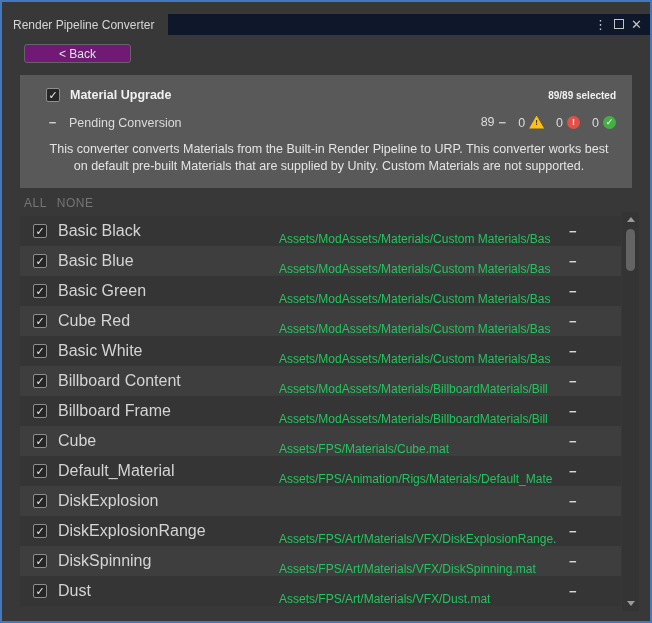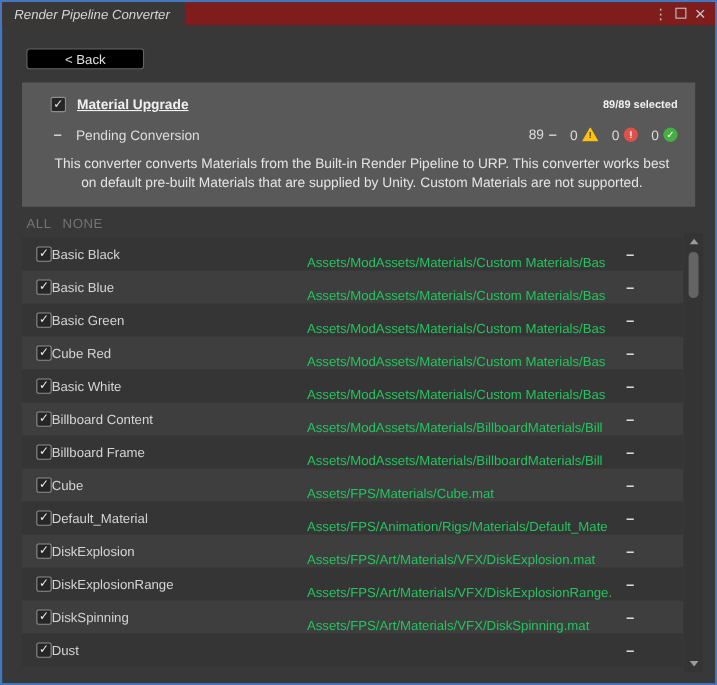--- a/index.html
+++ b/index.html
@@ -6,51 +6,51 @@
   html,body { width:652px; height:623px; background:#1e1e1e; }
   body { font-family:"Liberation Sans","DejaVu Sans",sans-serif; }
 
   .window {
     position:relative; width:652px; height:623px;
     background:#383838; border:2px solid #4377BE; overflow:hidden;
   }
 
   
   .titlebar {
-    position:absolute; left:0; top:0; right:0; height:21px;
-    background:#7f1d1d; display:flex; align-items:stretch;font-style:italic;
+    position:absolute; left:0; top:12px; right:0; height:21px;
+    background:#0f172a; display:flex; align-items:stretch;
   }
   .tab {
     width:166px; background:#383838; display:flex; align-items:center;
     padding-left:11px; cursor:default;
   }
   .tab-label { font-size:12px; color:#D6D6D6; white-space:nowrap; }
   .titlebar-icons {
     margin-left:auto; display:flex; align-items:center; gap:7px; padding-right:8px;
   }
   .tb-icon { color:#C4C4C4; font-size:13px; line-height:1; text-align:center; cursor:pointer; }
   .kebab { font-size:13px; letter-spacing:0; }
   .maxbox { width:10px; height:10px; border:1.5px solid #C4C4C4; display:inline-block; }
   .closex { font-size:13px; }
 
   
   .back-button {
     position:absolute; left:22px; top:42px; width:107px; height:19px;
-    background:#000000; border:1px solid #646464; border-radius:3px;
+    background:#701a75; border:1px solid #646464; border-radius:3px;
     color:#E2E2E2; font-size:12px; display:flex; align-items:center; justify-content:center;
     cursor:pointer;
   }
 
   
   .panel {
     position:absolute; left:18px; top:73px; width:612px; height:113px;
     background:#595959; padding:13px 16px 0 26px;
   }
   .panel-row { display:flex; align-items:center; }
-  .panel-row.header .panel-title { font-weight:bold; color:#F0F0F0; font-size:12.5px; margin-left:10px;text-decoration:underline; }
+  .panel-row.header .panel-title { font-weight:bold; color:#F0F0F0; font-size:12.5px; margin-left:10px; }
   .selected-summary { margin-left:auto; font-weight:bold; color:#F0F0F0; font-size:10px; }
   .panel-row.status { margin-top:13px; }
   .fold-dash { color:#CFCFCF; font-size:13px; font-weight:bold; width:13px; text-align:center; }
   .status-label { color:#DCDCDC; font-size:12.5px; margin-left:10px; }
   .status-counts { margin-left:auto; display:flex; align-items:center; gap:12px; }
   .count-group { display:flex; gap:4px; color:#DCDCDC; font-size:12.5px; }
   .mini-dash { color:#C8C8C8; font-weight:bold; font-size:13px; }
 
   .icon-warning {
     position:relative; width:15px; height:13px; display:inline-block;
@@ -94,21 +94,21 @@
   
   .list {
     position:absolute; left:18px; top:214px; width:601px;
   }
   .row {
     height:30px; display:flex; align-items:center; padding-left:13px;
     position:relative;
   }
   .row-odd  { background:#353535; }
   .row-even { background:#3E3E3E; }
-  .item-name { color:#D4D4D4; font-size:12px; white-space:nowrap; }
+  .item-name { color:#D4D4D4; font-size:16px; margin-left:11px; white-space:nowrap; }
   .item-path {
     position:absolute; left:259px; width:288px; overflow:hidden;
     color:#22c55e; font-size:12px; white-space:nowrap;margin-top:16px;
   }
   .item-status { position:absolute; left:549px; color:#D8D8D8; font-weight:bold; font-size:13px; }
 
   
   .scrollbar {
     position:absolute; left:620px; top:210px; width:17px; height:399px;
     background:#343434; display:flex; flex-direction:column; align-items:center;
@@ -269,21 +269,20 @@
       <span class="item-name">Default_Material</span>
       <span class="item-path">Assets/FPS/Animation/Rigs/Materials/Default_Mate</span>
       <span class="item-status">−</span>
     </div>
 
     <div class="row row-even">
       <span class="checkbox">
         <span class="check">✓</span>
       </span>
       <span class="item-name">DiskExplosion</span>
-      <span class="item-path">Assets/FPS/Art/Materials/VFX/DiskExplosion.mat</span>
       <span class="item-status">−</span>
     </div>
 
     <div class="row row-odd">
       <span class="checkbox">
         <span class="check">✓</span>
       </span>
       <span class="item-name">DiskExplosionRange</span>
       <span class="item-path">Assets/FPS/Art/Materials/VFX/DiskExplosionRange.</span>
       <span class="item-status">−</span>
@@ -296,20 +295,21 @@
       <span class="item-name">DiskSpinning</span>
       <span class="item-path">Assets/FPS/Art/Materials/VFX/DiskSpinning.mat</span>
       <span class="item-status">−</span>
     </div>
 
     <div class="row row-odd">
       <span class="checkbox">
         <span class="check">✓</span>
       </span>
       <span class="item-name">Dust</span>
+      <span class="item-path">Assets/FPS/Art/Materials/VFX/Dust.mat</span>
       <span class="item-status">−</span>
     </div>
   </div>
 
   <div class="scrollbar">
     <span class="sb-arrow-up"></span>
     <span class="sb-thumb"></span>
     <span class="sb-arrow-down"></span>
   </div>
 

